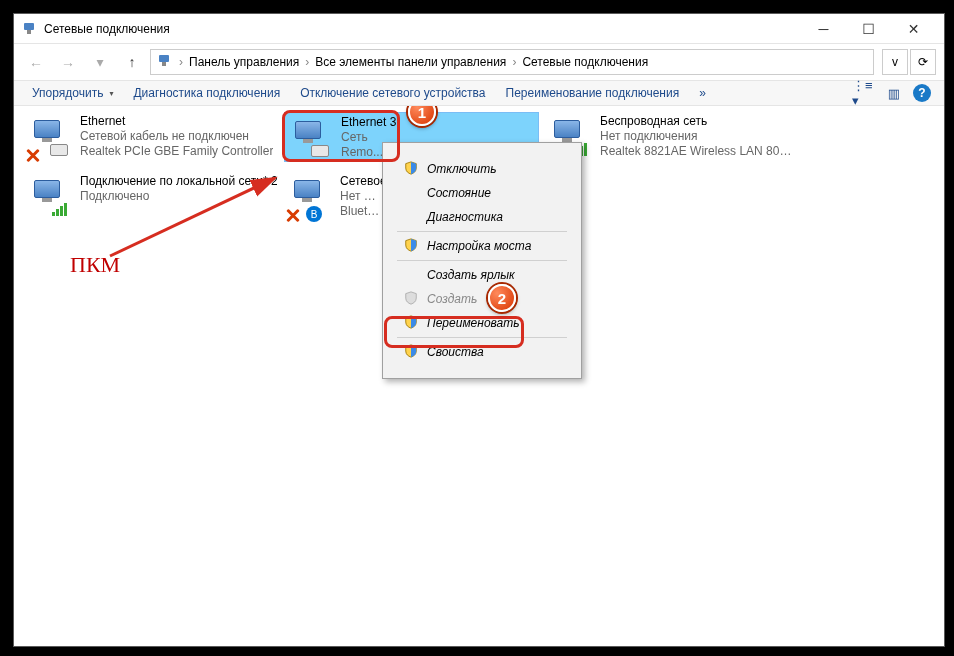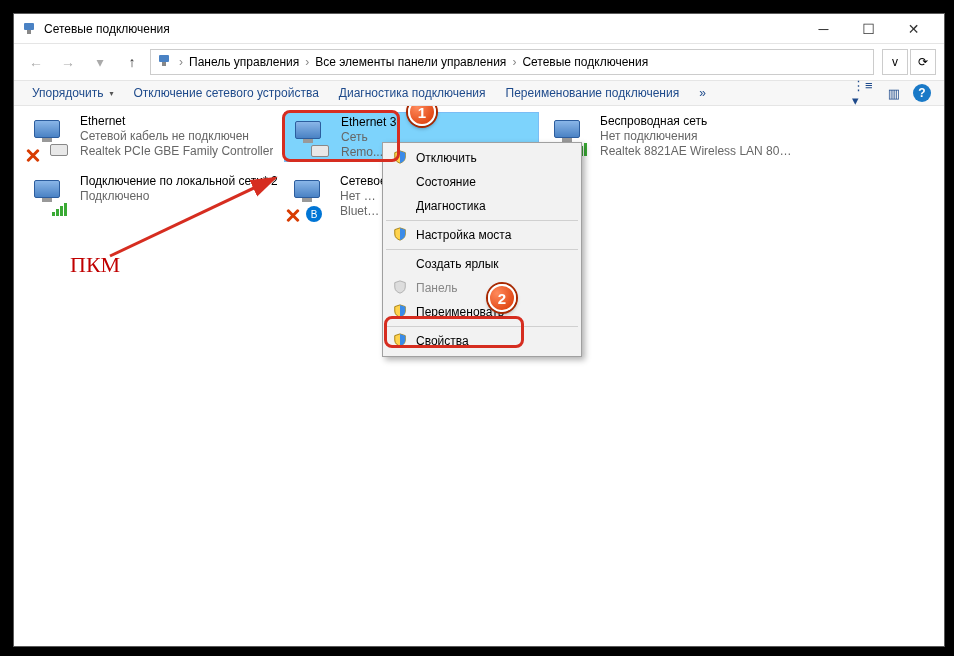--- a/index.html
+++ b/index.html
@@ -38,21 +38,21 @@
 .net-icon .base { position: absolute; top: 22px; left: 14px; width: 10px; height: 4px; background: #999; }
 .net-icon .plug { position: absolute; bottom: 0; right: 0; width: 18px; height: 12px; background: #e8e8e8; border: 1px solid #888; border-radius: 2px; }
 .net-icon .bars { position: absolute; bottom: 0; left: 24px; display: flex; align-items: flex-end; gap: 1px; }
 .net-icon .bars span { width: 3px; background: #3aaa35; }
 .net-icon .bars span:nth-child(1){height:4px} .net-icon .bars span:nth-child(2){height:7px} .net-icon .bars span:nth-child(3){height:10px} .net-icon .bars span:nth-child(4){height:13px}
 .red-x { position: absolute; bottom: -2px; left: -2px; width: 18px; height: 18px; }
 .red-x::before, .red-x::after { content: ""; position: absolute; top: 8px; left: 1px; width: 16px; height: 3px; background: #d83b01; border-radius: 1px; }
 .red-x::before { transform: rotate(45deg); } .red-x::after { transform: rotate(-45deg); }
 .bt-badge { position: absolute; bottom: 0; right: 12px; width: 16px; height: 16px; background: #0075d5; border-radius: 50%; color: #fff; font-size: 10px; display: flex; align-items: center; justify-content: center; }
 
-.ctxmenu { position: absolute; background: #f2f2f2; border: 1px solid #a0a0a0; box-shadow: 3px 3px 6px rgba(0,0,0,.3); font-size: 12px; padding: 3px; }
+.ctxmenu { position: absolute; background: #f2f2f2; border: 1px solid #a0a0a0; box-shadow: 3px 3px 6px rgba(0,0,0,.3); font-size: 12px; padding: 14px; font-style: italic; }
 .ctxmenu .mi { padding: 5px 50px 5px 30px; position: relative; cursor: default; white-space: nowrap; }
 .ctxmenu .mi.disabled { color: #888; }
 .ctxmenu .mi.sep-after { border-bottom: 1px solid #d0d0d0; margin-bottom: 2px; padding-bottom: 7px; }
 .ctxmenu .mi .shield { position: absolute; left: 7px; top: 4px; width: 14px; height: 14px; }
 .shield svg { width: 14px; height: 14px; }
 
 .callout { position: absolute; width: 28px; height: 28px; border-radius: 50%; background: radial-gradient(circle at 30% 30%, #ff8a5c, #d83400); border: 2px solid #fff; box-shadow: 0 0 0 2px #a82800, 0 2px 4px rgba(0,0,0,.4); color: #fff; font-weight: bold; font-size: 15px; display: flex; align-items: center; justify-content: center; z-index: 50; }
 .redbox { position: absolute; border: 3px solid #d62d20; border-radius: 8px; z-index: 40; pointer-events: none; }
 .arrow-svg { position: absolute; z-index: 30; pointer-events: none; }
 .pkm-label { position: absolute; color: #c00000; font-family: "Times New Roman", serif; font-size: 22px; font-weight: normal; }
@@ -94,22 +94,22 @@
       <span class="crumb">Сетевые подключения</span>
     </div>
     <div class="address-actions">
       <button>v</button>
       <button>⟳</button>
     </div>
   </div>
 
   <div class="toolbar">
     <div class="tool dd">Упорядочить</div>
+    <div class="tool">Диагностика подключения</div>
     <div class="tool">Отключение сетевого устройства</div>
-    <div class="tool">Диагностика подключения</div>
     <div class="tool">Переименование подключения</div>
     <div class="tool">»</div>
     <div class="spacer"></div>
     <div class="iconbtn">⋮≡ ▾</div>
     <div class="iconbtn">▥</div>
     <div class="iconbtn">
           <span class="help-icon">?</span>
         </div>
   </div>
 
@@ -218,21 +218,21 @@
                 <path d="M8 1l6 2v5c0 4-3 6-6 7-3-1-6-3-6-7V3z" fill="#ffd34e" stroke="#a07800"></path>
                 <path d="M8 1v14c3-1 6-3 6-7V3z" fill="#3b8be8"></path>
               </svg></span>
         <span>Настройка моста</span>
       </div>
       <div class="mi"><span>Создать ярлык</span></div>
       <div class="mi disabled">
         <span class="shield"><svg viewBox="0 0 16 16">
                 <path d="M8 1l6 2v5c0 4-3 6-6 7-3-1-6-3-6-7V3z" fill="#ddd" stroke="#aaa"></path>
               </svg></span>
-        <span>Панель</span>
+        <span>Создать</span>
       </div>
       <div class="mi sep-after">
         <span class="shield"><svg viewBox="0 0 16 16">
                 <path d="M8 1l6 2v5c0 4-3 6-6 7-3-1-6-3-6-7V3z" fill="#ffd34e" stroke="#a07800"></path>
                 <path d="M8 1v14c3-1 6-3 6-7V3z" fill="#3b8be8"></path>
               </svg></span>
         <span>Переименовать</span>
       </div>
       <div class="mi">
         <span class="shield"><svg viewBox="0 0 16 16">

